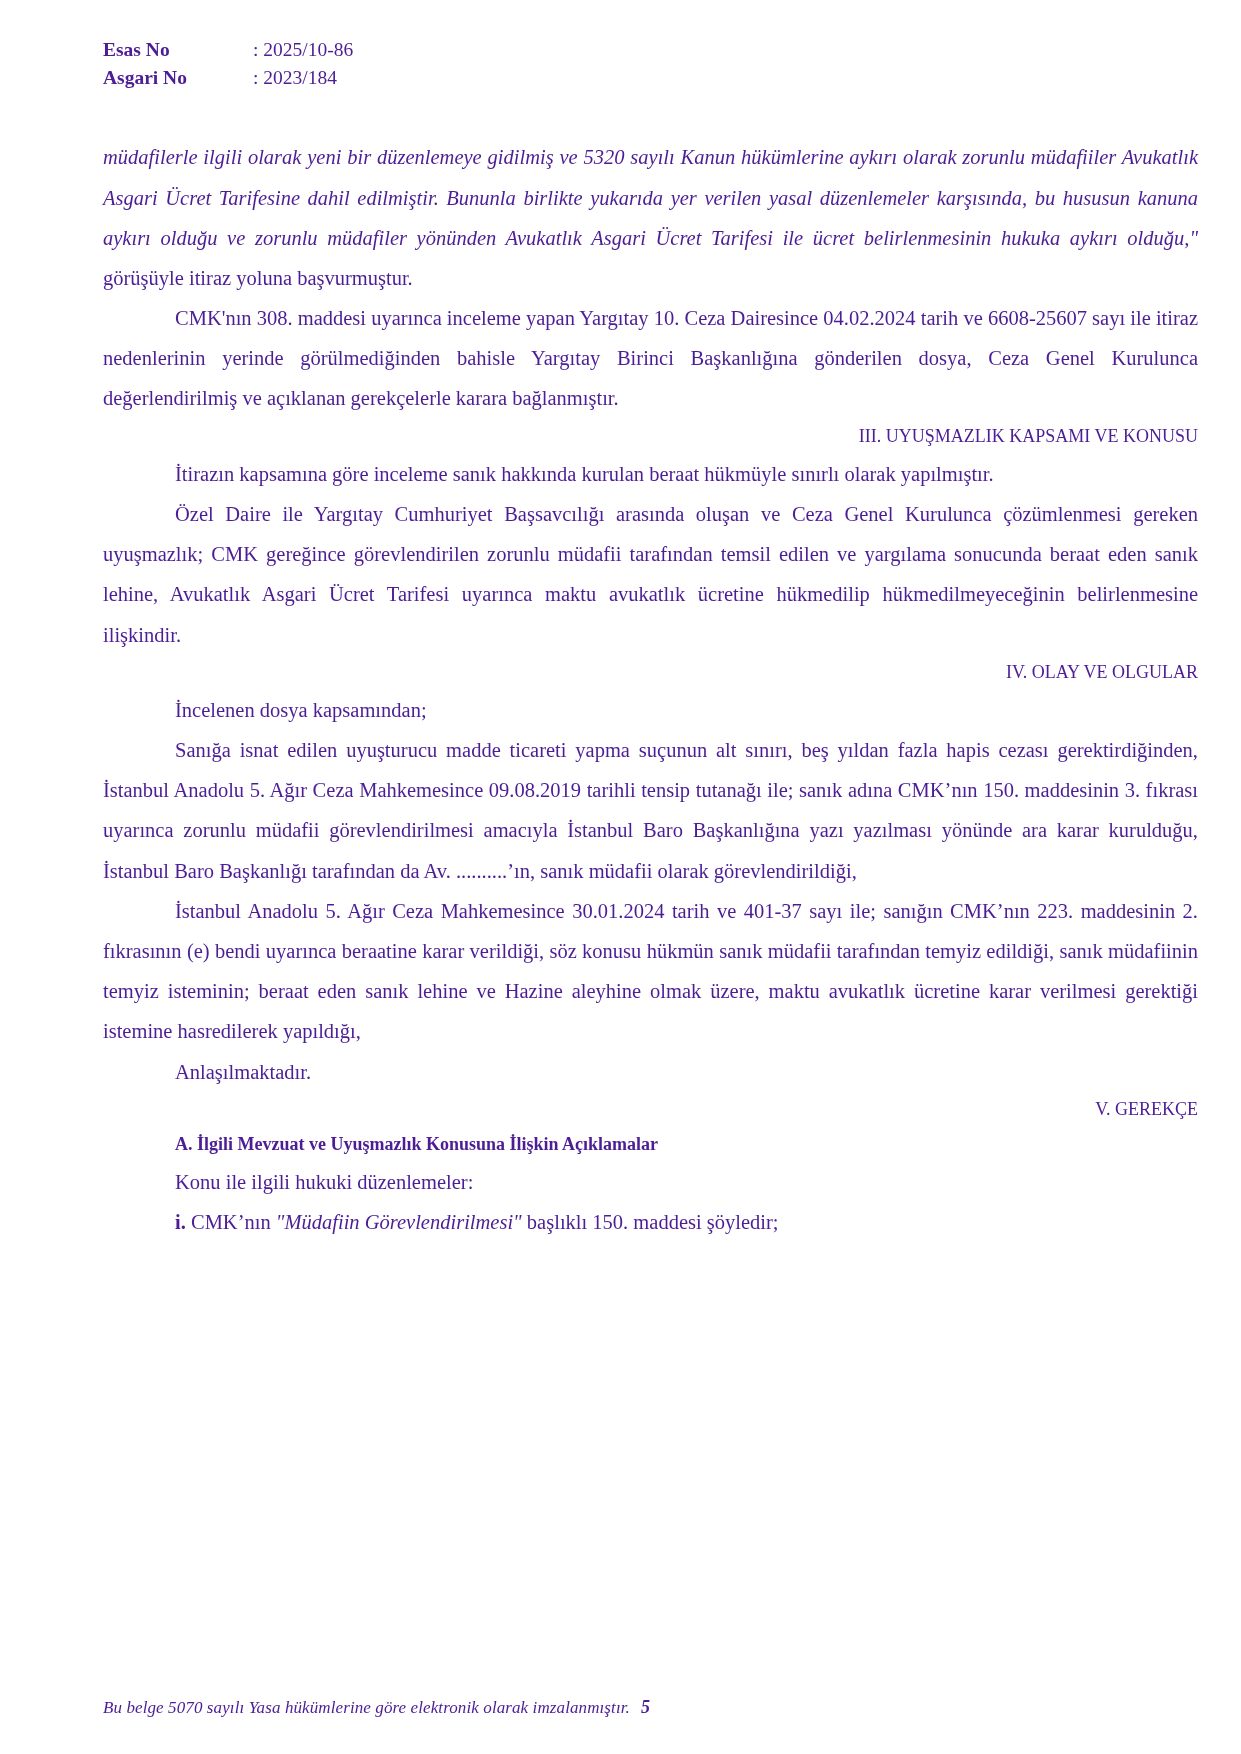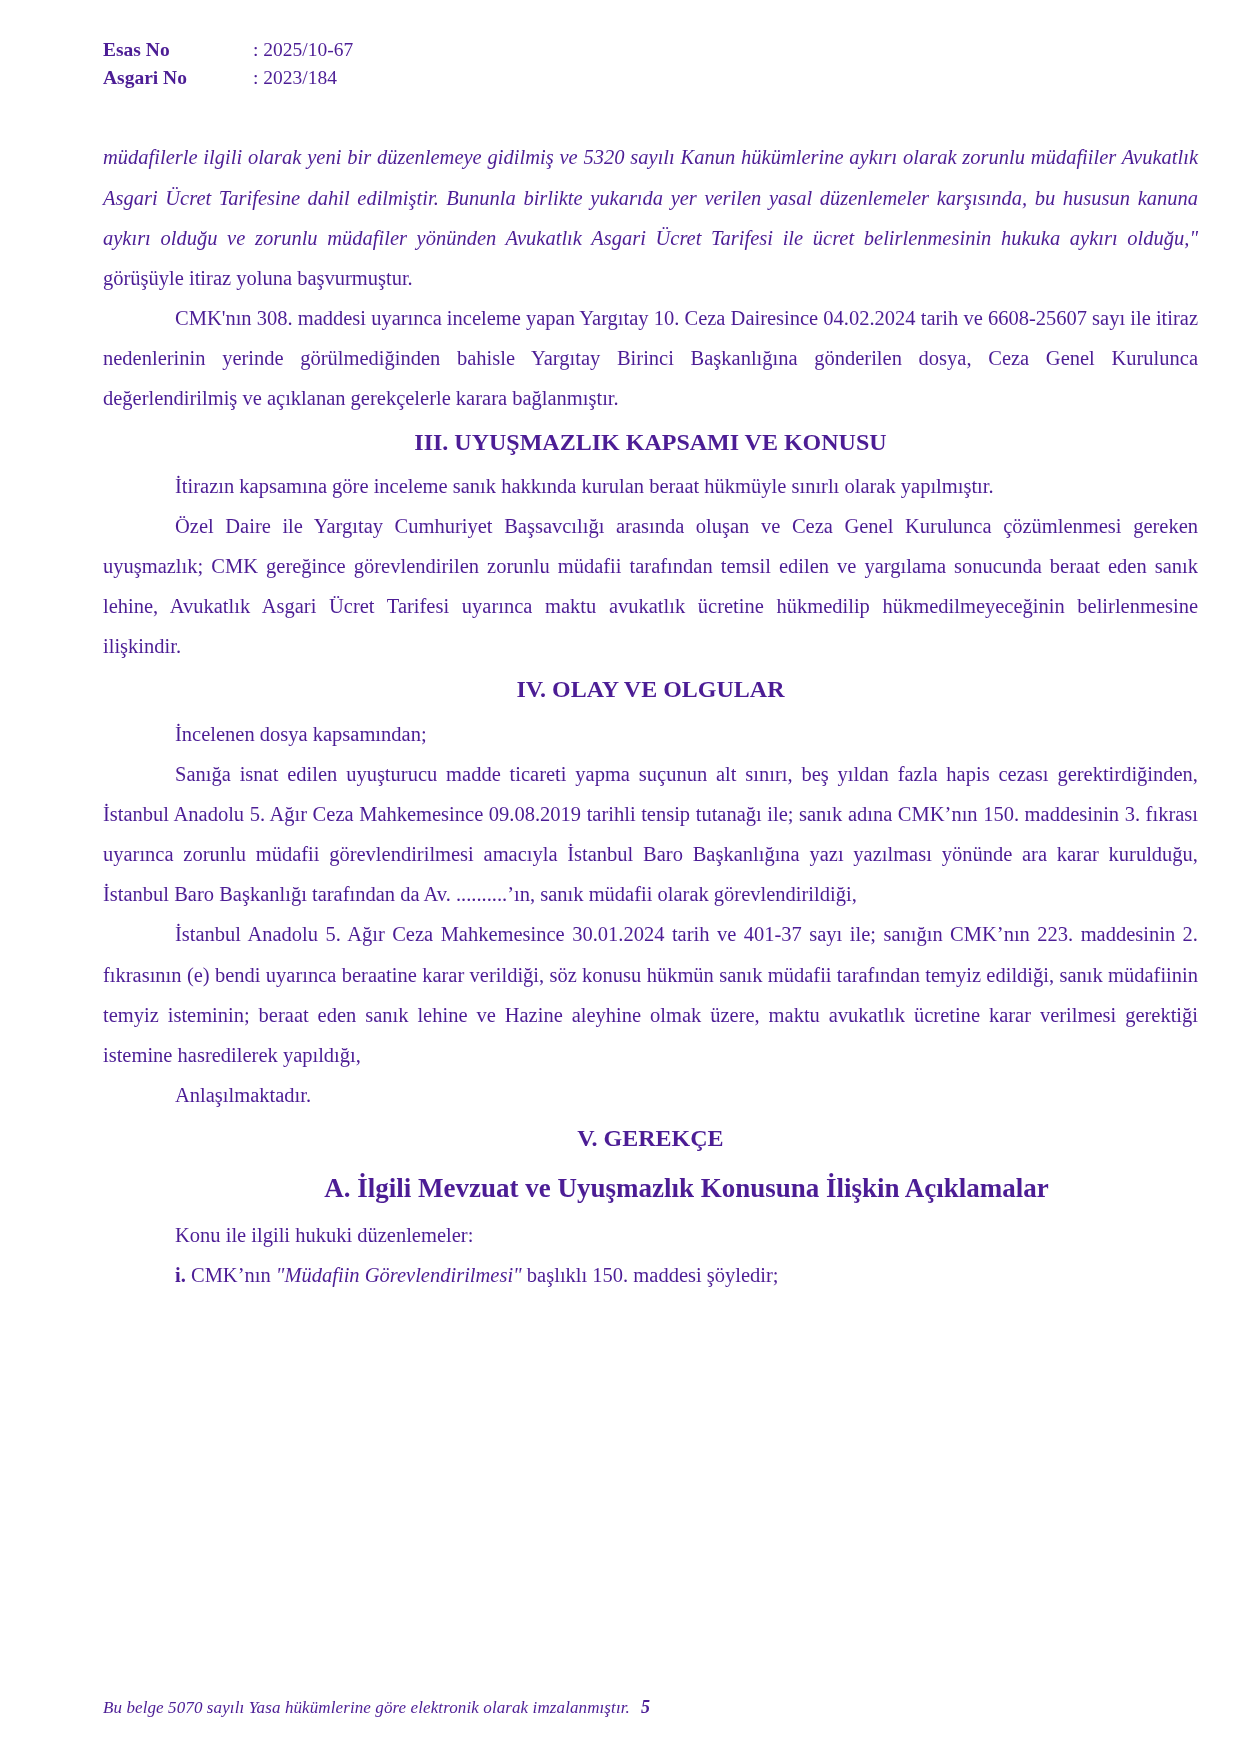--- a/index.html
+++ b/index.html
@@ -52,31 +52,31 @@
     text-align: justify;
   }
   p.indent {
     text-indent: 72px;
   }
   .it { font-style: italic; }
   .rm { font-style: normal; }
 
   h2.heading {
     margin: 0;
-    font-size: 24px;
-    font-weight: bold;
+    font-size: 18px;
+    font-weight: normal;
     line-height: 1.96;
-    text-align: center;
+    text-align: right;
   }
   h3.subheading {
     margin: 0;
-    font-size: 27px;
+    font-size: 18px;
     font-weight: bold;
     line-height: 1.96;
-    text-align: center;
+    text-align: left;
     text-indent: 72px;
   }
 
   
   .footer {
     position: absolute;
     left: 0;
     right: 0;
     bottom: 36px;
     padding: 0 78px;
@@ -103,21 +103,21 @@
   }
 </style>
 </head>
 <body>
 
 <div class="page">
 
   <div class="header">
     <div class="header-row">
       <span class="header-label">Esas No</span>
-      <span class="header-value">: 2025/10-67</span>
+      <span class="header-value">: 2025/10-86</span>
     </div>
     <div class="header-row">
       <span class="header-label">Asgari No</span>
       <span class="header-value">: 2023/184</span>
     </div>
   </div>
 
   <div class="body">
 
     <p><span class="it">müdafilerle ilgili olarak yeni bir düzenlemeye gidilmiş ve 5320 sayılı Kanun hükümlerine aykırı olarak zorunlu müdafiiler Avukatlık Asgari Ücret Tarifesine dahil edilmiştir. Bununla birlikte yukarıda yer verilen yasal düzenlemeler karşısında, bu hususun  kanuna aykırı olduğu ve zorunlu müdafiler yönünden Avukatlık Asgari Ücret Tarifesi ile ücret belirlenmesinin hukuka aykırı olduğu,"</span><span class="rm"> görüşüyle itiraz yoluna başvurmuştur.</span></p>

